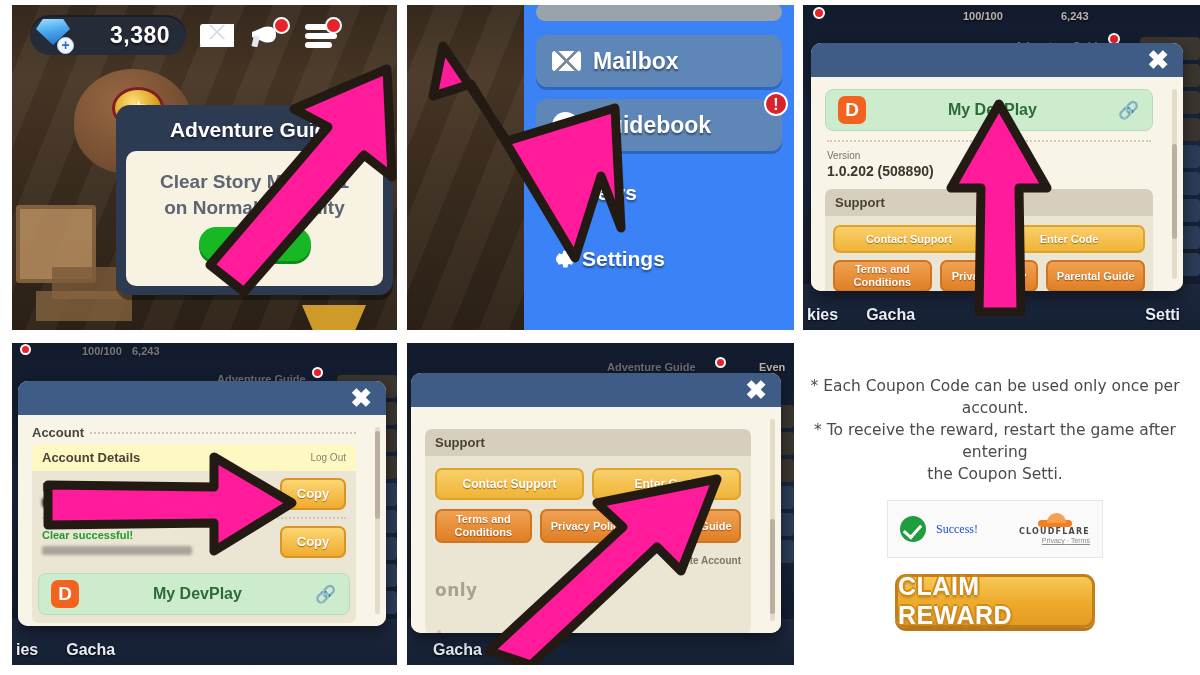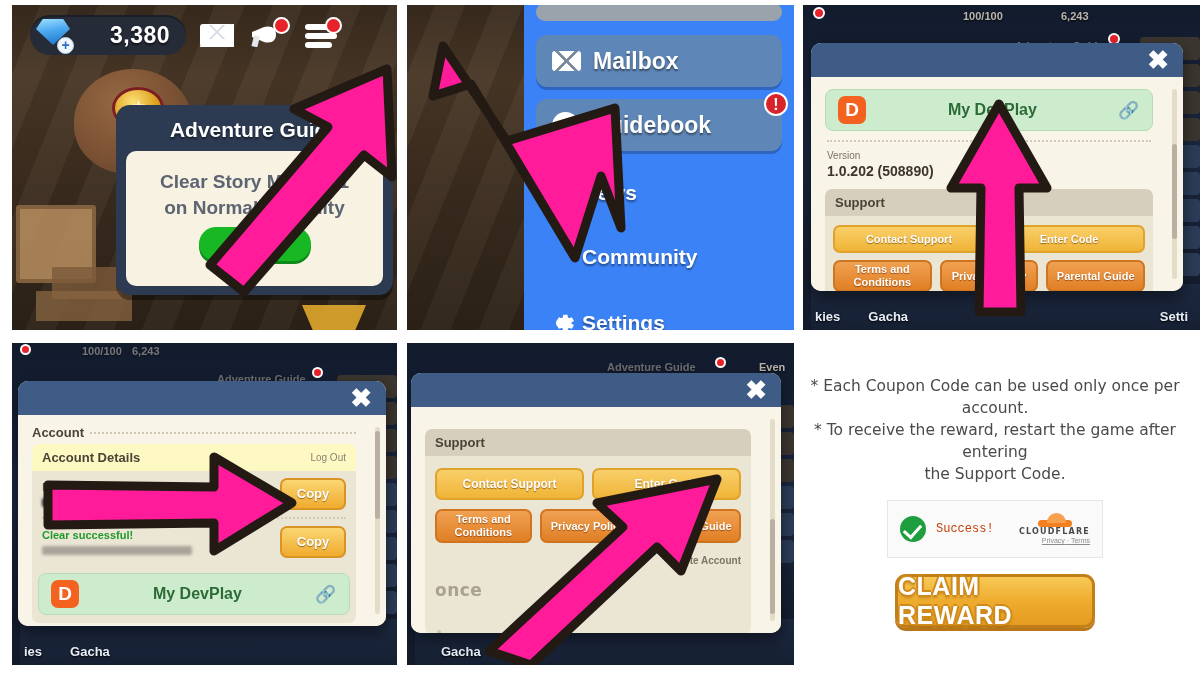--- a/index.html
+++ b/index.html
@@ -167,24 +167,24 @@
   .side-rail{
     position:absolute; right:0; top:26px; width:60px; bottom:0;
     display:flex; flex-direction:column; gap:4px; padding-top:6px;
   }
   .rail-item{
     height:23px; background:#3c3630; border-radius:4px; color:#cfc7bc;
     font-size:11px; font-weight:bold; padding-left:5px; line-height:23px; overflow:hidden;
   }
   .rail-item.blue{ background:#2c3d59; color:#e4ecf6;}
   .bottom-bar{
-    position:absolute; left:8px; right:0; bottom:0; height:46px;
+    position:absolute; left:0; right:0; bottom:0; height:46px;
     background:linear-gradient(180deg,#1d2940,#162033);
-    display:flex; align-items:flex-end; gap:28px; padding:0 12px 6px 4px;
-    color:#e7eef8; font-size:13px; font-weight:bold;
+    display:flex; align-items:flex-end; gap:28px; padding:0 20px 6px 4px;
+    color:#e7eef8; font-size:16px; font-weight:bold;
   }
   .bottom-bar .bb{ text-shadow:0 1px 2px #000;}
 
   .modal{
     position:absolute; background:#f6f1e2; border-radius:10px;
     box-shadow:0 6px 16px rgba(0,0,0,.5);
     display:flex; flex-direction:column; overflow:hidden;
   }
   .modal-head{
     height:34px; background:#3f5c86; position:relative;
@@ -277,21 +277,21 @@
     margin-top:18px; text-align:center; color:#4a4a4a; font-size:15.5px; line-height:22px;
     font-family:"DejaVu Sans", sans-serif;
   }
   .turnstile{
     margin:15px auto 0; width:216px; height:58px; background:#fafafa; border:1px solid #e6e6e6;
     display:flex; align-items:center; padding:0 12px; gap:10px; position:relative;
   }
   .ts-check{ width:26px;height:26px;border-radius:50%;background:#1e9e3e; position:relative;}
   .ts-check::after{ content:""; position:absolute; left:7px; top:5px; width:8px;height:14px;
      border:solid #fff; border-width:0 3px 3px 0; transform:rotate(42deg);}
-  .ts-text{ color:#c2410c; font-size:12px; font-family:Liberation Mono, monospace;}
+  .ts-text{ color:#1d4ed8; font-size:12px; font-family:Liberation Serif, serif;}
   .cf{ margin-left:auto; text-align:right; }
   .cf-cloud{ width:34px;height:13px;margin:0 auto; position:relative;}
   .cf-cloud::before{content:"";position:absolute;left:0;bottom:0;width:34px;height:7px;border-radius:4px;background:#f38020;}
   .cf-cloud::after{content:"";position:absolute;left:9px;bottom:4px;width:19px;height:10px;border-radius:10px 10px 0 0;background:#f9a04f;}
   .cf-name{ color:#4a4a4a; font-size:8px; font-weight:bold; letter-spacing:1.2px;
     font-family:"DejaVu Sans", sans-serif;}
   .cf-links{ color:#8a8a8a; font-size:7px; text-decoration:underline; margin-top:1px;}
   .claim{
     margin:16px auto 0; width:200px;height:54px;border-radius:11px;
     background:linear-gradient(180deg,#f7c956 0%,#eeab2d 52%,#e59c22 100%);
@@ -381,23 +381,20 @@
       <div class="menu-item filled" style="margin-top:12px;">
         <div class="mi-info">i</div>
         <div class="lbl">Guidebook</div>
         <div class="alert-badge">!</div>
       </div>
 
       <div class="menu-item plain" style="margin-top:16px;">
         <div class="lbl">News</div>
       </div>
 
-      <div class="menu-item plain" style="margin-top:12px;">
-        <div class="lbl">Community</div>
-      </div>
 
       <div class="menu-item plain" style="margin-top:14px;">
         <svg class="mi-gear" viewBox="0 0 24 24">
           <path fill="#ffffff" d="M12 8a4 4 0 100 8 4 4 0 000-8zm10.4 5.6l-2-1.1a8.9 8.9 0 000-1l2-1.1-1.7-3-2.2.7a8.6 8.6 0 00-.9-.5l-.4-2.3h-3.4l-.4 2.3-.9.5-2.2-.7-1.7 3 2 1.1a8.9 8.9 0 000 1l-2 1.1 1.7 3 2.2-.7.9.5.4 2.3h3.4l.4-2.3.9-.5 2.2.7z"></path>
         </svg>
         <div class="lbl">Settings</div>
       </div>
     </div>
 
     <div class="arrow" style="left:18px;top:33px;width:200px;height:260px;">
@@ -597,40 +594,40 @@
                 <div class="btn-y" style="height:32px;font-size:12px;">Contact Support</div>
                 <div class="btn-y" style="height:32px;font-size:12px;">Enter Code</div>
               </div>
               <div class="srow">
                 <div class="btn-o" style="height:34px;font-size:11px;">Terms and Conditions</div>
                 <div class="btn-o" style="height:34px;font-size:11px;">Privacy Policy</div>
                 <div class="btn-o" style="height:34px;font-size:11px;">Parental Guide</div>
               </div>
             </div>
             <div class="del-acct">Delete Account</div>
-            <div class="fmod">once</div>
+            <div class="fmod">only</div>
             <div class="tinydot"></div>
           </div>
         </div>
       </div>
     </div>
 
     <div class="arrow" style="left:78px;top:132px;width:240px;height:190px;">
       <svg width="240" height="190" viewBox="0 0 240 190">
         <path class="body" d="M232 4 L112 28 L138 52 L4 176 L46 190 L172 72 L196 96 Z"></path>
       </svg>
     </div>
   </div>
 
   <div class="panel" style="left:800px;top:343px;width:400px;height:322px;background:#fff;">
     <div class="coupon">
       <div class="coupon-note">
         <div>* Each Coupon Code can be used only once per account.</div>
         <div>* To receive the reward, restart the game after entering</div>
-        <div>the Support Code.</div>
+        <div>the Coupon Setti.</div>
       </div>
       <div class="turnstile">
         <div class="ts-check"></div>
         <div class="ts-text">Success!</div>
         <div class="cf">
           <div class="cf-cloud"></div>
           <div class="cf-name">CLOUDFLARE</div>
           <div class="cf-links">
             <span>Privacy</span>
             <span>·</span>

